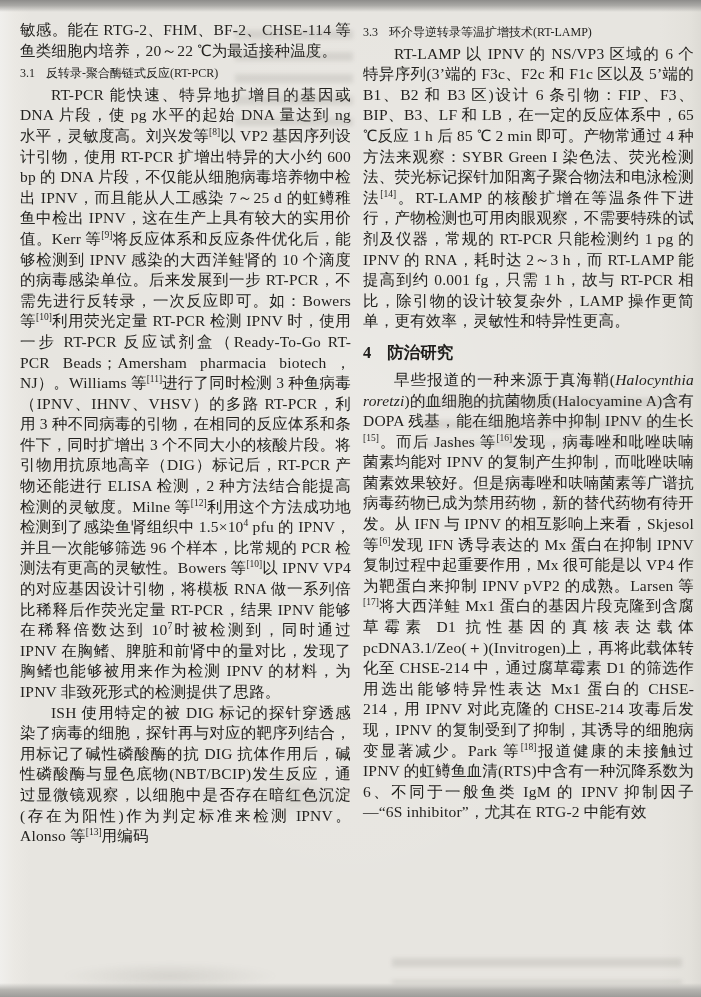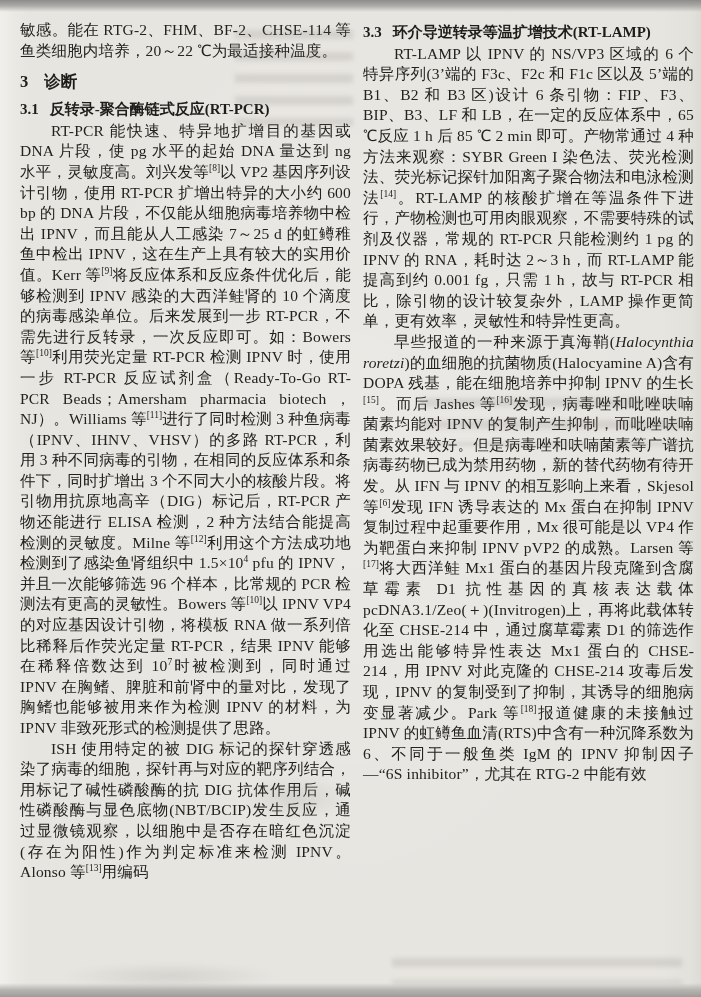--- a/index.html
+++ b/index.html
@@ -38,22 +38,22 @@
   .col p.indent{text-indent:2em;}
   .h1{
     font-weight:bold;
     font-size:16.5px;
     line-height:21px;
     margin:10px 0 7px 0;
     color:#1e1d1b;
   }
   .h1 .num{margin-right:16px;}
   .h2{
-    font-weight:bold;
-    font-size:15px;
+    font-weight:normal;
+    font-size:12px;
     line-height:20.6px;
     margin:2px 0 1px 0;
     text-align:justify;
     color:#1e1d1b;
   }
   .h2 .num{margin-right:11px;}
   sup.cite{
     font-size:9.5px;
     line-height:0;
     vertical-align:super;
@@ -74,28 +74,28 @@
   }
 </style>
 </head>
 <body>
 
 <div class="page">
   <div class="scan-edge-top"></div>
   <div class="columns">
     <div class="col" id="col-0">
         <p class=""><span>敏感。能在 RTG-2、FHM、BF-2、CHSE-114 等鱼类细胞内培养，20～22 ℃为最适接种温度。</span></p>
-        <div class="h1"><span class="num">3</span><span>诊断</span></div>
         <div class="h2"><span class="num">3.1</span><span>反转录-聚合酶链式反应(RT-PCR)</span></div>
         <p class="indent"><span>RT-PCR 能快速、特异地扩增目的基因或 DNA 片段，使 pg 水平的起始 DNA 量达到 ng 水平，灵敏度高。刘兴发等</span><sup class="cite">[8]</sup><span>以 VP2 基因序列设计引物，使用 RT-PCR 扩增出特异的大小约 600 bp 的 DNA 片段，不仅能从细胞病毒培养物中检出 IPNV，而且能从人工感染 7～25 d 的虹鳟稚鱼中检出 IPNV，这在生产上具有较大的实用价值。Kerr 等</span><sup class="cite">[9]</sup><span>将反应体系和反应条件优化后，能够检测到 IPNV 感染的大西洋鲑肾的 10 个滴度的病毒感染单位。后来发展到一步 RT-PCR，不需先进行反转录，一次反应即可。如：Bowers 等</span><sup class="cite">[10]</sup><span>利用荧光定量 RT-PCR 检测 IPNV 时，使用一步 RT-PCR 反应试剂盒（Ready-To-Go RT-PCR Beads；Amersham pharmacia biotech，NJ）。Williams 等</span><sup class="cite">[11]</sup><span>进行了同时检测 3 种鱼病毒（IPNV、IHNV、VHSV）的多路 RT-PCR，利用 3 种不同病毒的引物，在相同的反应体系和条件下，同时扩增出 3 个不同大小的核酸片段。将引物用抗原地高辛（DIG）标记后，RT-PCR 产物还能进行 ELISA 检测，2 种方法结合能提高检测的灵敏度。Milne 等</span><sup class="cite">[12]</sup><span>利用这个方法成功地检测到了感染鱼肾组织中 1.5×10</span><sup class="cite">4</sup><span> pfu 的 IPNV，并且一次能够筛选 96 个样本，比常规的 PCR 检测法有更高的灵敏性。Bowers 等</span><sup class="cite">[10]</sup><span>以 IPNV VP4 的对应基因设计引物，将模板 RNA 做一系列倍比稀释后作荧光定量 RT-PCR，结果 IPNV 能够在稀释倍数达到 10</span><sup class="cite">7</sup><span>时被检测到，同时通过 IPNV 在胸鳍、脾脏和前肾中的量对比，发现了胸鳍也能够被用来作为检测 IPNV 的材料，为 IPNV 非致死形式的检测提供了思路。</span></p>
         <p class="indent"><span>ISH 使用特定的被 DIG 标记的探针穿透感染了病毒的细胞，探针再与对应的靶序列结合，用标记了碱性磷酸酶的抗 DIG 抗体作用后，碱性磷酸酶与显色底物(NBT/BCIP)发生反应，通过显微镜观察，以细胞中是否存在暗红色沉淀(存在为阳性)作为判定标准来检测 IPNV。Alonso 等</span><sup class="cite">[13]</sup><span>用编码</span></p>
       </div>
     <div class="col" id="col-1">
         <div class="h2"><span class="num">3.3</span><span>环介导逆转录等温扩增技术(RT-LAMP)</span></div>
         <p class="indent"><span>RT-LAMP 以 IPNV 的 NS/VP3 区域的 6 个特异序列(3’端的 F3c、F2c 和 F1c 区以及 5’端的 B1、B2 和 B3 区)设计 6 条引物：FIP、F3、BIP、B3、LF 和 LB，在一定的反应体系中，65 ℃反应 1 h 后 85 ℃ 2 min 即可。产物常通过 4 种方法来观察：SYBR Green I 染色法、荧光检测法、荧光标记探针加阳离子聚合物法和电泳检测法</span><sup class="cite">[14]</sup><span>。RT-LAMP 的核酸扩增在等温条件下进行，产物检测也可用肉眼观察，不需要特殊的试剂及仪器，常规的 RT-PCR 只能检测约 1 pg 的 IPNV 的 RNA，耗时达 2～3 h，而 RT-LAMP 能提高到约 0.001 fg，只需 1 h，故与 RT-PCR 相比，除引物的设计较复杂外，LAMP 操作更简单，更有效率，灵敏性和特异性更高。</span></p>
+        <div class="h1"><span class="num">4</span><span>防治研究</span></div>
         <p class="indent"><span>早些报道的一种来源于真海鞘(</span><span class="it">Halocynthia roretzi</span><span>)的血细胞的抗菌物质(Halocyamine A)含有 DOPA 残基，能在细胞培养中抑制 IPNV 的生长</span><sup class="cite">[15]</sup><span>。而后 Jashes 等</span><sup class="cite">[16]</sup><span>发现，病毒唑和吡唑呋喃菌素均能对 IPNV 的复制产生抑制，而吡唑呋喃菌素效果较好。但是病毒唑和呋喃菌素等广谱抗病毒药物已成为禁用药物，新的替代药物有待开发。从 IFN 与 IPNV 的相互影响上来看，Skjesol 等</span><sup class="cite">[6]</sup><span>发现 IFN 诱导表达的 Mx 蛋白在抑制 IPNV 复制过程中起重要作用，Mx 很可能是以 VP4 作为靶蛋白来抑制 IPNV pVP2 的成熟。Larsen 等</span><sup class="cite">[17]</sup><span>将大西洋鲑 Mx1 蛋白的基因片段克隆到含腐草霉素 D1 抗性基因的真核表达载体 pcDNA3.1/Zeo(＋)(Invitrogen)上，再将此载体转化至 CHSE-214 中，通过腐草霉素 D1 的筛选作用选出能够特异性表达 Mx1 蛋白的 CHSE-214，用 IPNV 对此克隆的 CHSE-214 攻毒后发现，IPNV 的复制受到了抑制，其诱导的细胞病变显著减少。Park 等</span><sup class="cite">[18]</sup><span>报道健康的未接触过 IPNV 的虹鳟鱼血清(RTS)中含有一种沉降系数为 6、不同于一般鱼类 IgM 的 IPNV 抑制因子—“6S inhibitor”，尤其在 RTG-2 中能有效</span></p>
       </div>
   </div>
   <div id="artifacts">
       <div class="artifact lines" style="left: 235px; top: 30px; width: 118px; height: 96px;"></div>
       <div class="artifact blob" style="left: 240px; top: 775px; width: 110px; height: 45px;"></div>
       <div class="artifact lines" style="left: 420px; top: 398px; width: 260px; height: 48px;"></div>
       <div class="artifact lines" style="left: 392px; top: 958px; width: 290px; height: 26px;"></div>
       <div class="artifact blob" style="left: 60px; top: 962px; width: 220px; height: 28px;"></div>
     </div>

